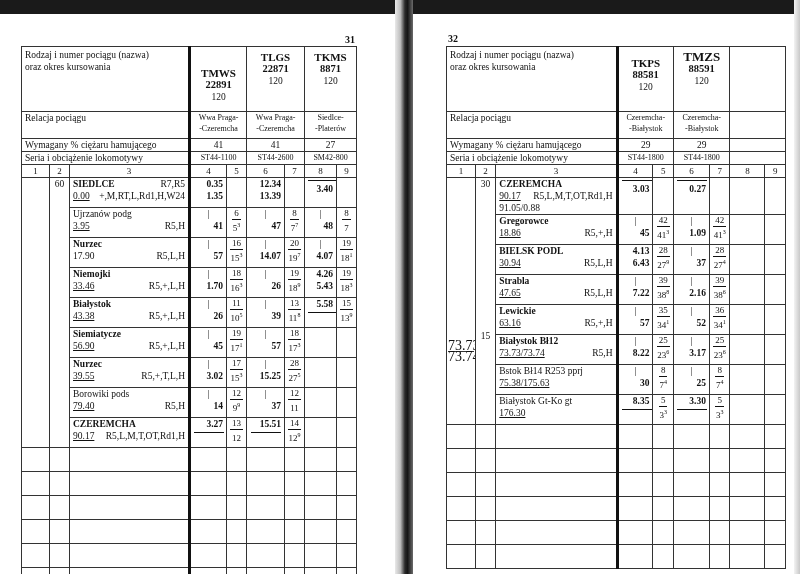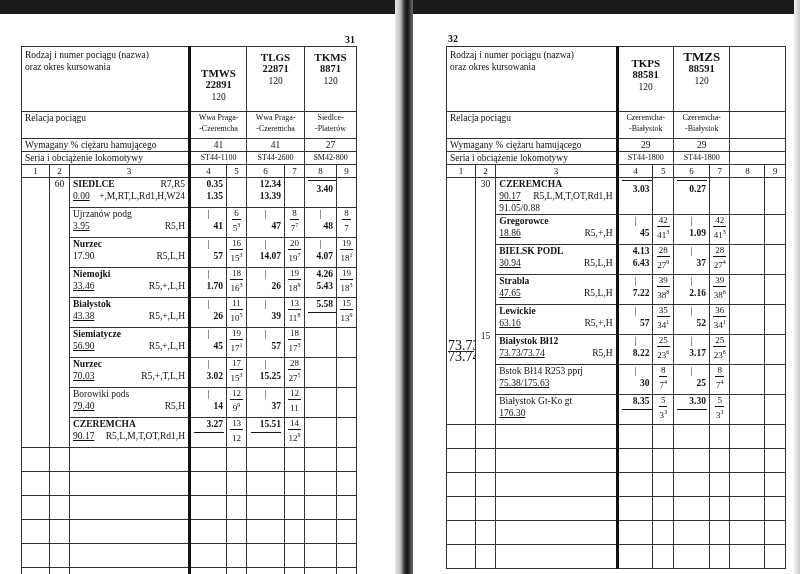--- a/index.html
+++ b/index.html
@@ -320,21 +320,21 @@
               <span><span>17</span><sup>3</sup></span>
             </div>
           </td>
           <td class="time"></td>
           <td class="c"></td>
         </tr>
         <tr class="st">
           <td class="lbl thick-r"><span></span><div class="km">
               <span class="b">Nurzec</span>
             </div><div class="km">
-              <span style="text-decoration:underline">70.03</span>
+              <span style="text-decoration:underline">39.55</span>
               <span>R5,+,T,L,H</span>
             </div></td>
           <td class="time">
             <div style="text-align:center;font-weight:normal">|</div>
             <div>3.02</div>
           </td>
           <td class="c">
             <div class="frac">
               <span class="num">17</span>
               <span><span>15</span><sup>3</sup></span>

